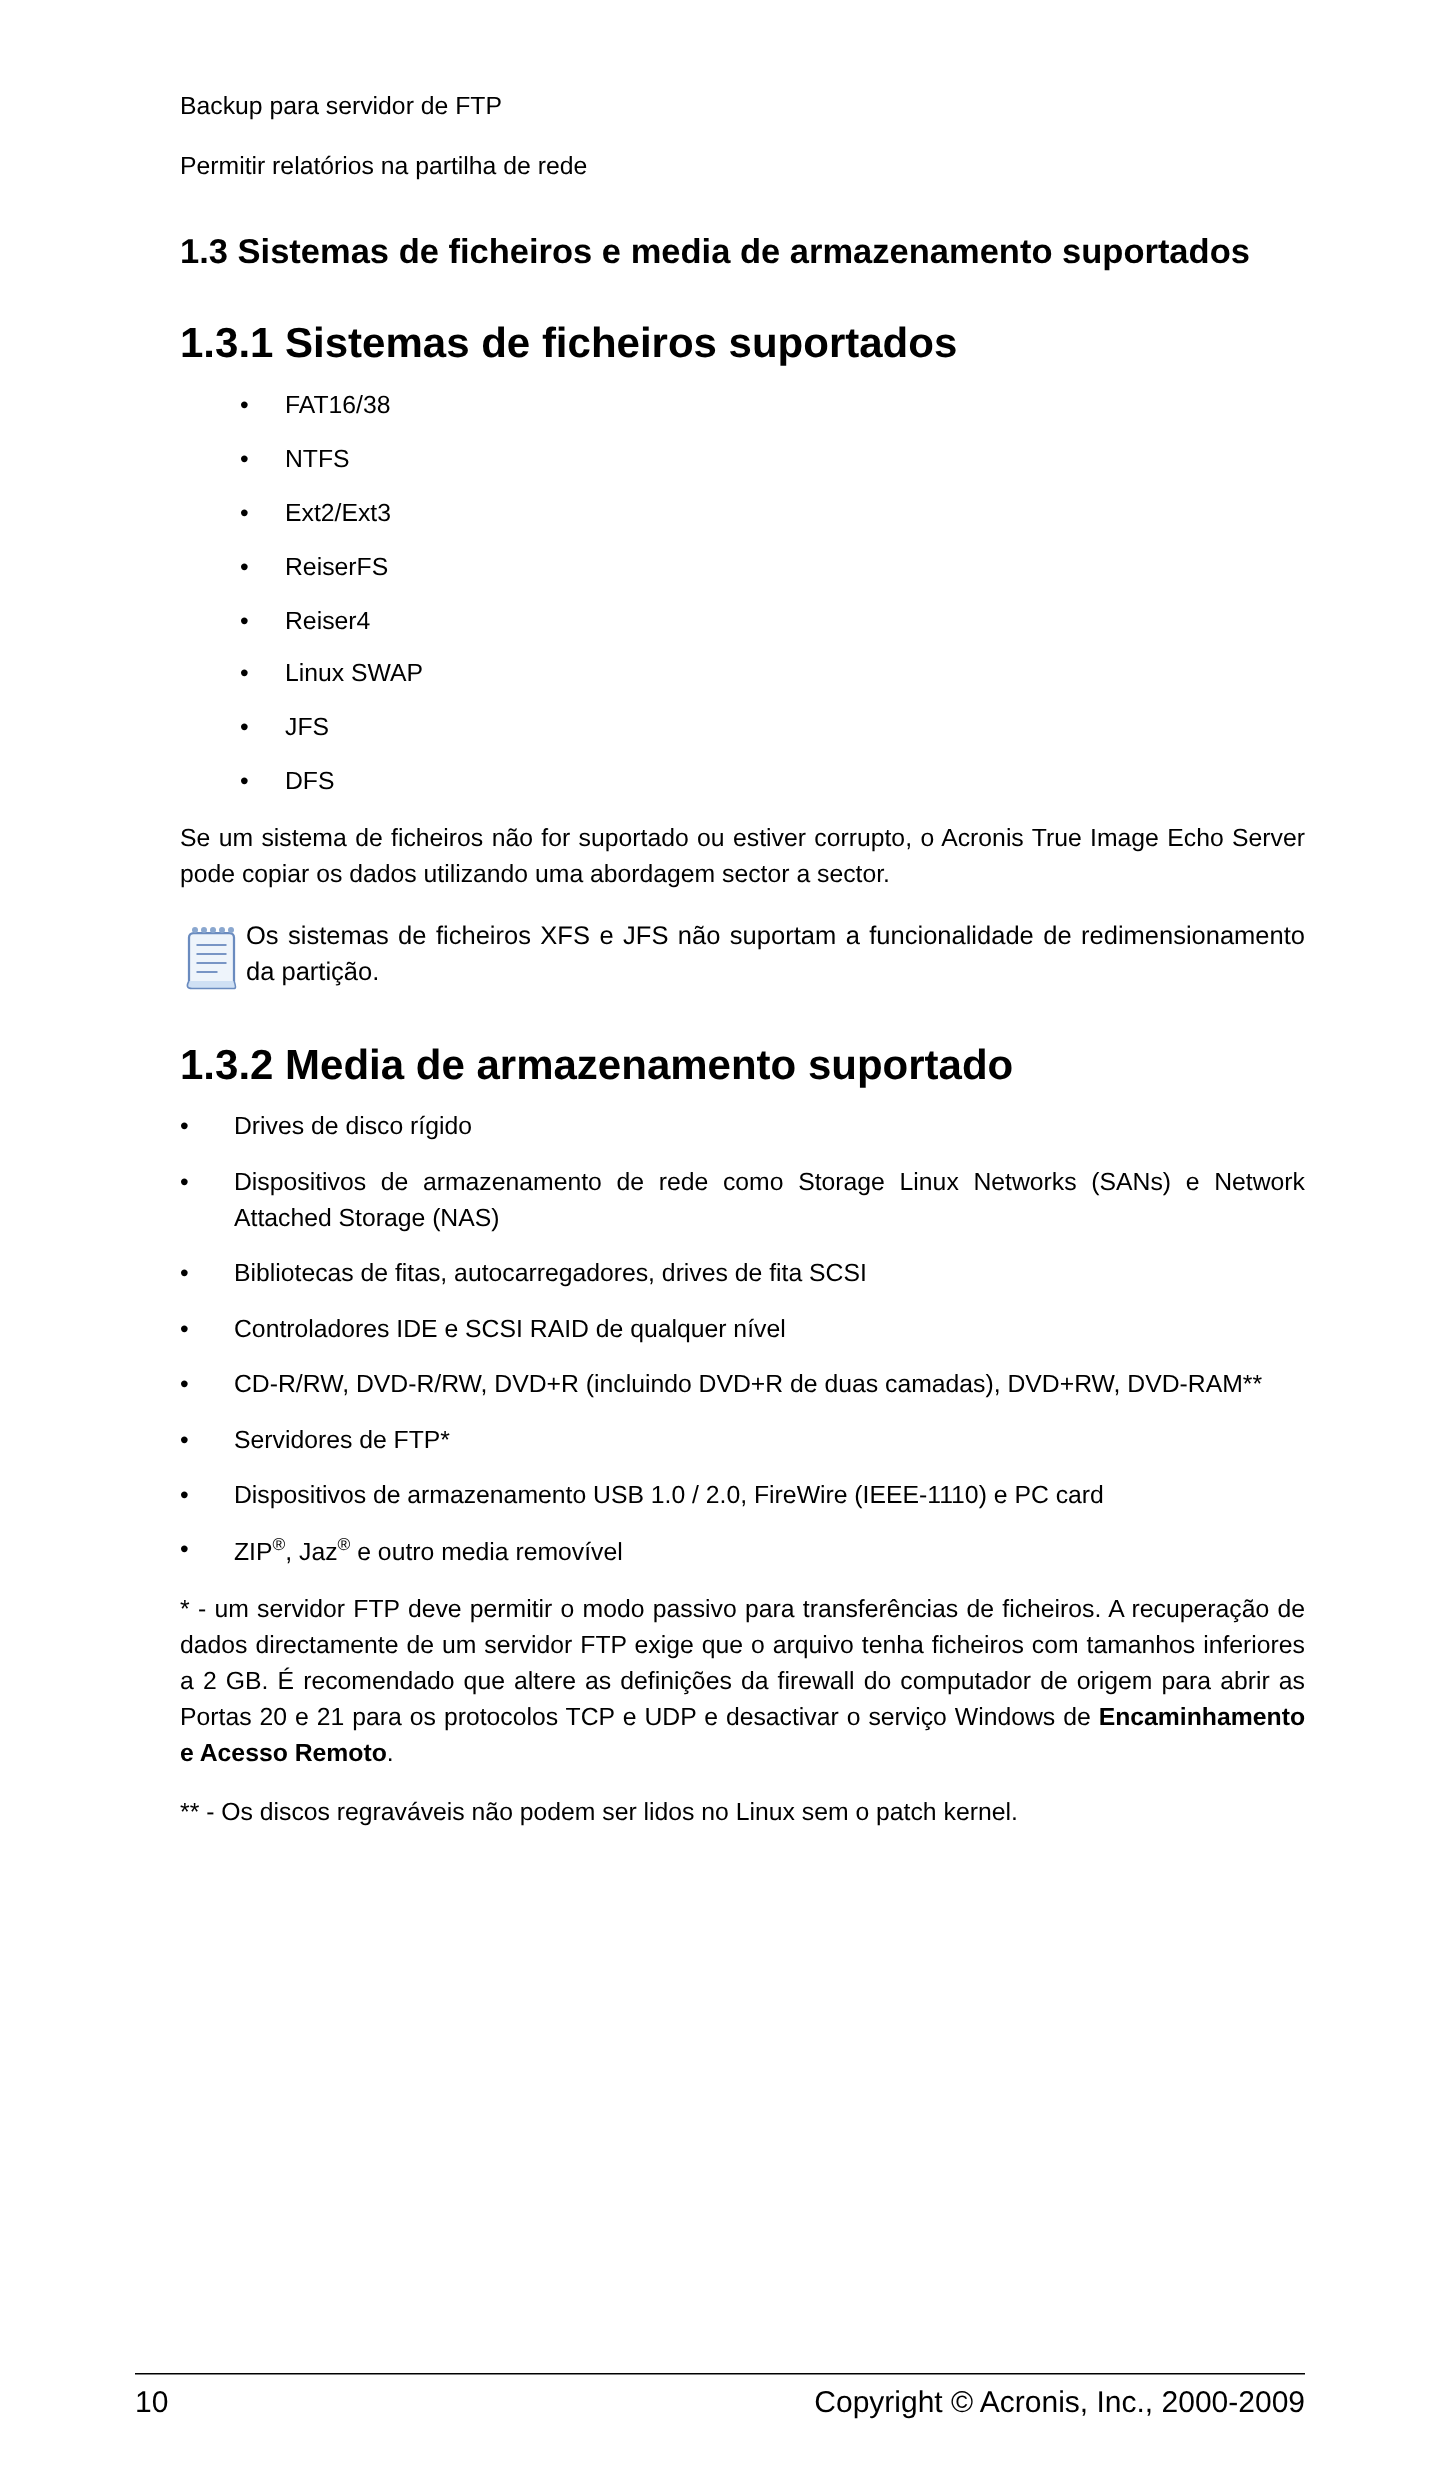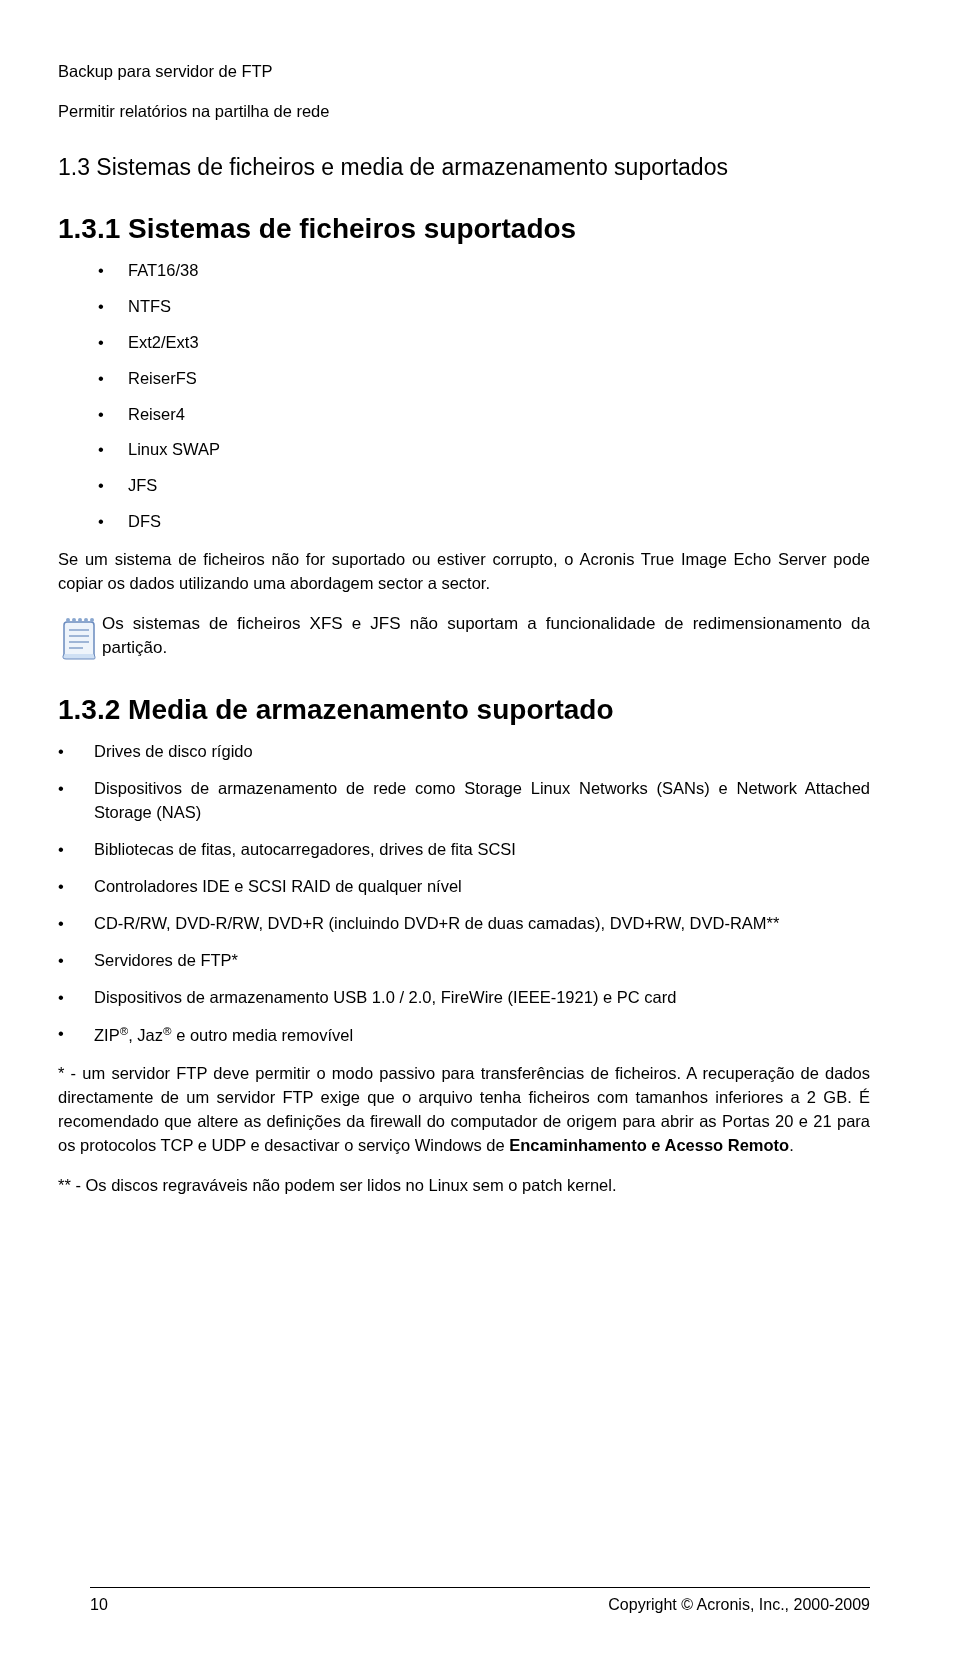--- a/index.html
+++ b/index.html
@@ -5,30 +5,30 @@
   * { box-sizing: border-box; margin: 0; padding: 0; }
   html, body { width: 960px; height: 1654px; }
   body {
     font-family: Verdana, Geneva, sans-serif;
     font-size: 16.5px;
     color: #000;
     background: #fff;
     position: relative;
   }
   .page {
-    padding: 60px 90px 0 58px;
+    padding: 60px 90px 0 120px;
   }
   .para {
     margin-bottom: 16px;
     line-height: 1.45;
     text-align: justify;
   }
   .h2 {
     font-family: Arial, Helvetica, sans-serif;
-    font-weight: normal;
+    font-weight: bold;
     font-size: 23px;
     margin-top: 30px;
     margin-bottom: 0;
   }
   .h3 {
     font-family: Arial, Helvetica, sans-serif;
     font-weight: bold;
     font-size: 28px;
     margin-top: 32px;
     margin-bottom: 14px;
@@ -82,21 +82,21 @@
   }
   .footer {
     position: absolute;
     bottom: 40px;
     left: 90px;
     right: 90px;
     border-top: 1px solid #000;
     padding-top: 8px;
     display: flex;
     justify-content: space-between;
-    font-size: 16px;
+    font-size: 20px;
   }
   .bold { font-weight: bold; }
   sup { font-size: 0.7em; }
 </style>
 </head>
 <body>
 
 <div class="page">
 
   <p class="para">Backup para servidor de FTP</p>
@@ -140,21 +140,21 @@
 
   <h3 class="h3">1.3.2 Media de armazenamento suportado</h3>
 
   <ul class="bullets indent-0">
     <li>Drives de disco rígido</li>
     <li>Dispositivos de armazenamento de rede como Storage Linux Networks (SANs) e Network Attached Storage (NAS)</li>
     <li>Bibliotecas de fitas, autocarregadores, drives de fita SCSI</li>
     <li>Controladores IDE e SCSI RAID de qualquer nível</li>
     <li>CD-R/RW, DVD-R/RW, DVD+R (incluindo DVD+R de duas camadas), DVD+RW, DVD-RAM**</li>
     <li>Servidores de FTP*</li>
-    <li>Dispositivos de armazenamento USB 1.0 / 2.0, FireWire (IEEE-1921) e PC card</li>
+    <li>Dispositivos de armazenamento USB 1.0 / 2.0, FireWire (IEEE-1110) e PC card</li>
     <li><span>ZIP<sup>®</sup>, Jaz<sup>®</sup> e outro media removível</span></li>
   </ul>
 
   <p class="para">
     <span>* - um servidor FTP deve permitir o modo passivo para transferências de ficheiros. A recuperação de dados directamente de um servidor FTP exige que o arquivo tenha ficheiros com tamanhos inferiores a 2 GB. É recomendado que altere as definições da firewall do computador de origem para abrir as Portas 20 e 21 para os protocolos TCP e UDP e desactivar o serviço Windows de </span><span class="bold">Encaminhamento e Acesso Remoto</span><span>.</span>
   </p>
 
   <p class="para">** - Os discos regraváveis não podem ser lidos no Linux sem o patch kernel.</p>
 
 </div>

